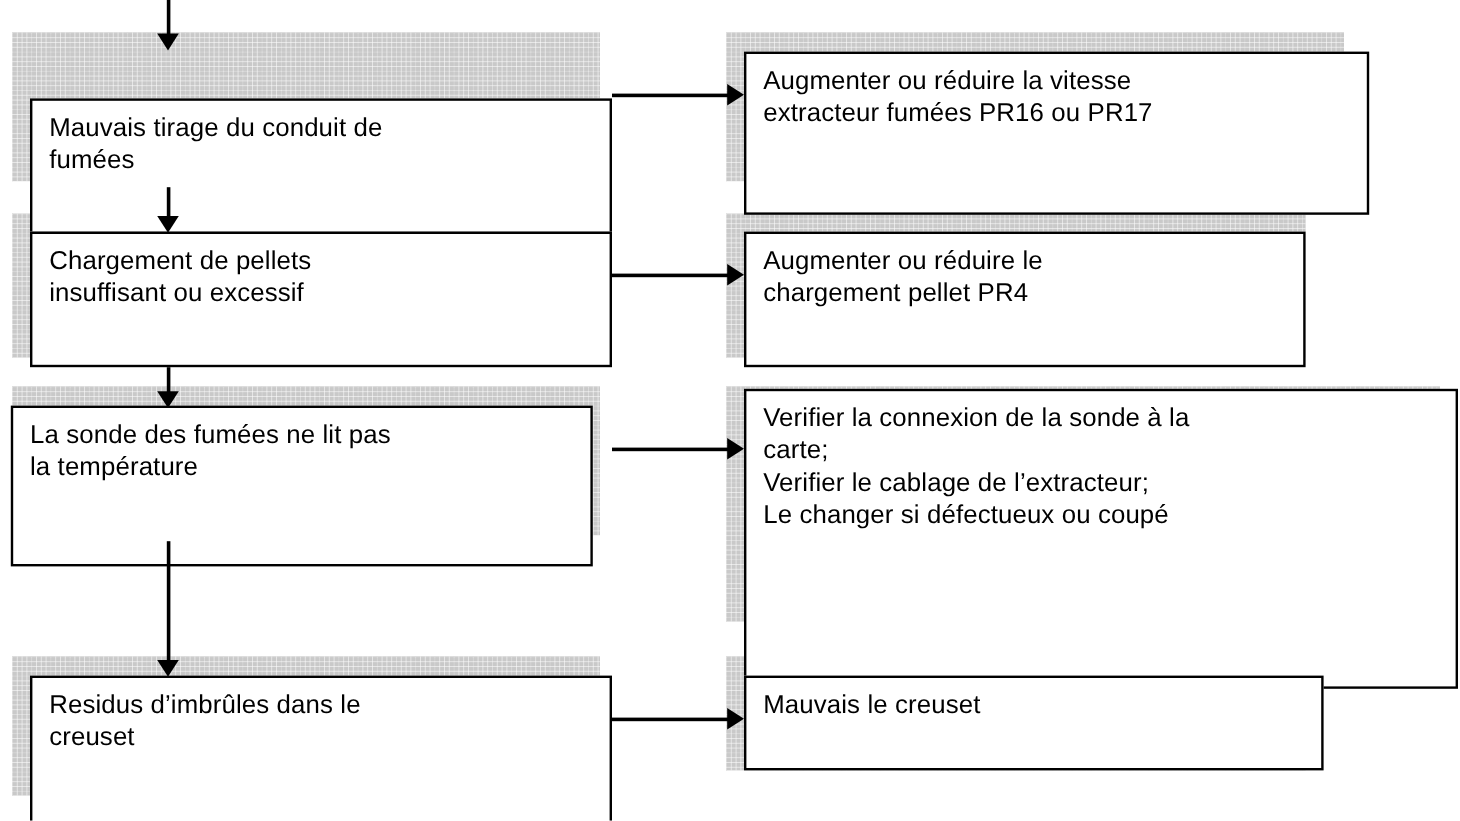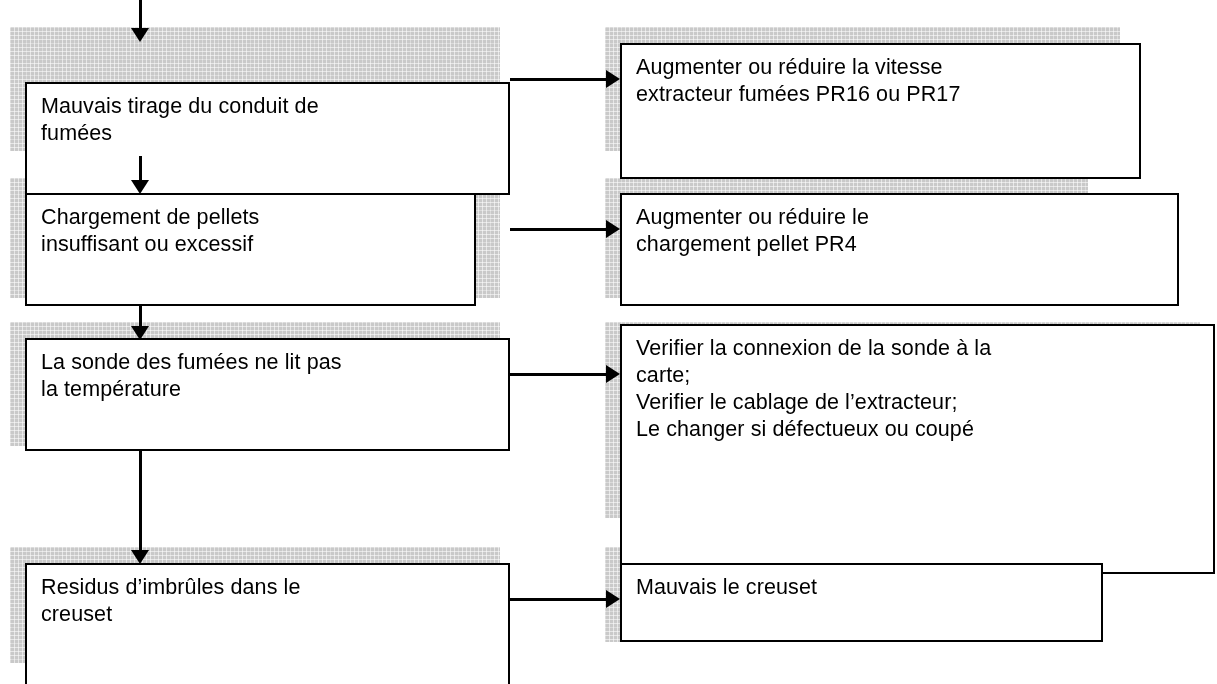--- a/index.html
+++ b/index.html
@@ -105,39 +105,39 @@
 extracteur fumées PR16 ou PR17</div>
   </div>
 
   <div class="hline" style="left:510px; top:78px; width:100px;"></div>
   <div class="arrow-right" style="left:606px; top:70px;"></div>
 
   <div class="vline" style="left:139px; top:156px; height:27px;"></div>
   <div class="arrow-down" style="left:131px; top:180px;"></div>
 
   <div class="shadow" style="left:10px; top:178px; width:490px; height:120px;"></div>
-  <div class="box" style="left:25px; top:193px; width:451px; height:113px;">
+  <div class="box" style="left:25px; top:193px; width:485px; height:113px;">
     <div class="box-text">Chargement de pellets
 insuffisant ou excessif</div>
   </div>
 
   <div class="shadow" style="left:605px; top:178px; width:483px; height:120px;"></div>
-  <div class="box" style="left:620px; top:193px; width:559px; height:113px;">
+  <div class="box" style="left:620px; top:193px; width:468px; height:113px;">
     <div class="box-text">Augmenter ou réduire le
 chargement pellet PR4</div>
   </div>
 
   <div class="hline" style="left:510px; top:228px; width:100px;"></div>
   <div class="arrow-right" style="left:606px; top:220px;"></div>
 
   <div class="vline" style="left:139px; top:306px; height:26px;"></div>
   <div class="arrow-down" style="left:131px; top:326px;"></div>
 
   <div class="shadow" style="left:10px; top:322px; width:490px; height:124px;"></div>
-  <div class="box" style="left:25px; top:338px; width:485px; height:113px;">
+  <div class="box" style="left:9px; top:338px; width:485px; height:134px;">
     <div class="box-text">La sonde des fumées ne lit pas
 la température</div>
   </div>
 
   <div class="shadow" style="left:605px; top:322px; width:595px; height:196px;"></div>
   <div class="box" style="left:620px; top:324px; width:595px; height:250px;">
     <div class="box-text">Verifier la connexion de la sonde à la
 carte;
 Verifier le cablage de l’extracteur;
 Le changer si défectueux ou coupé</div>

